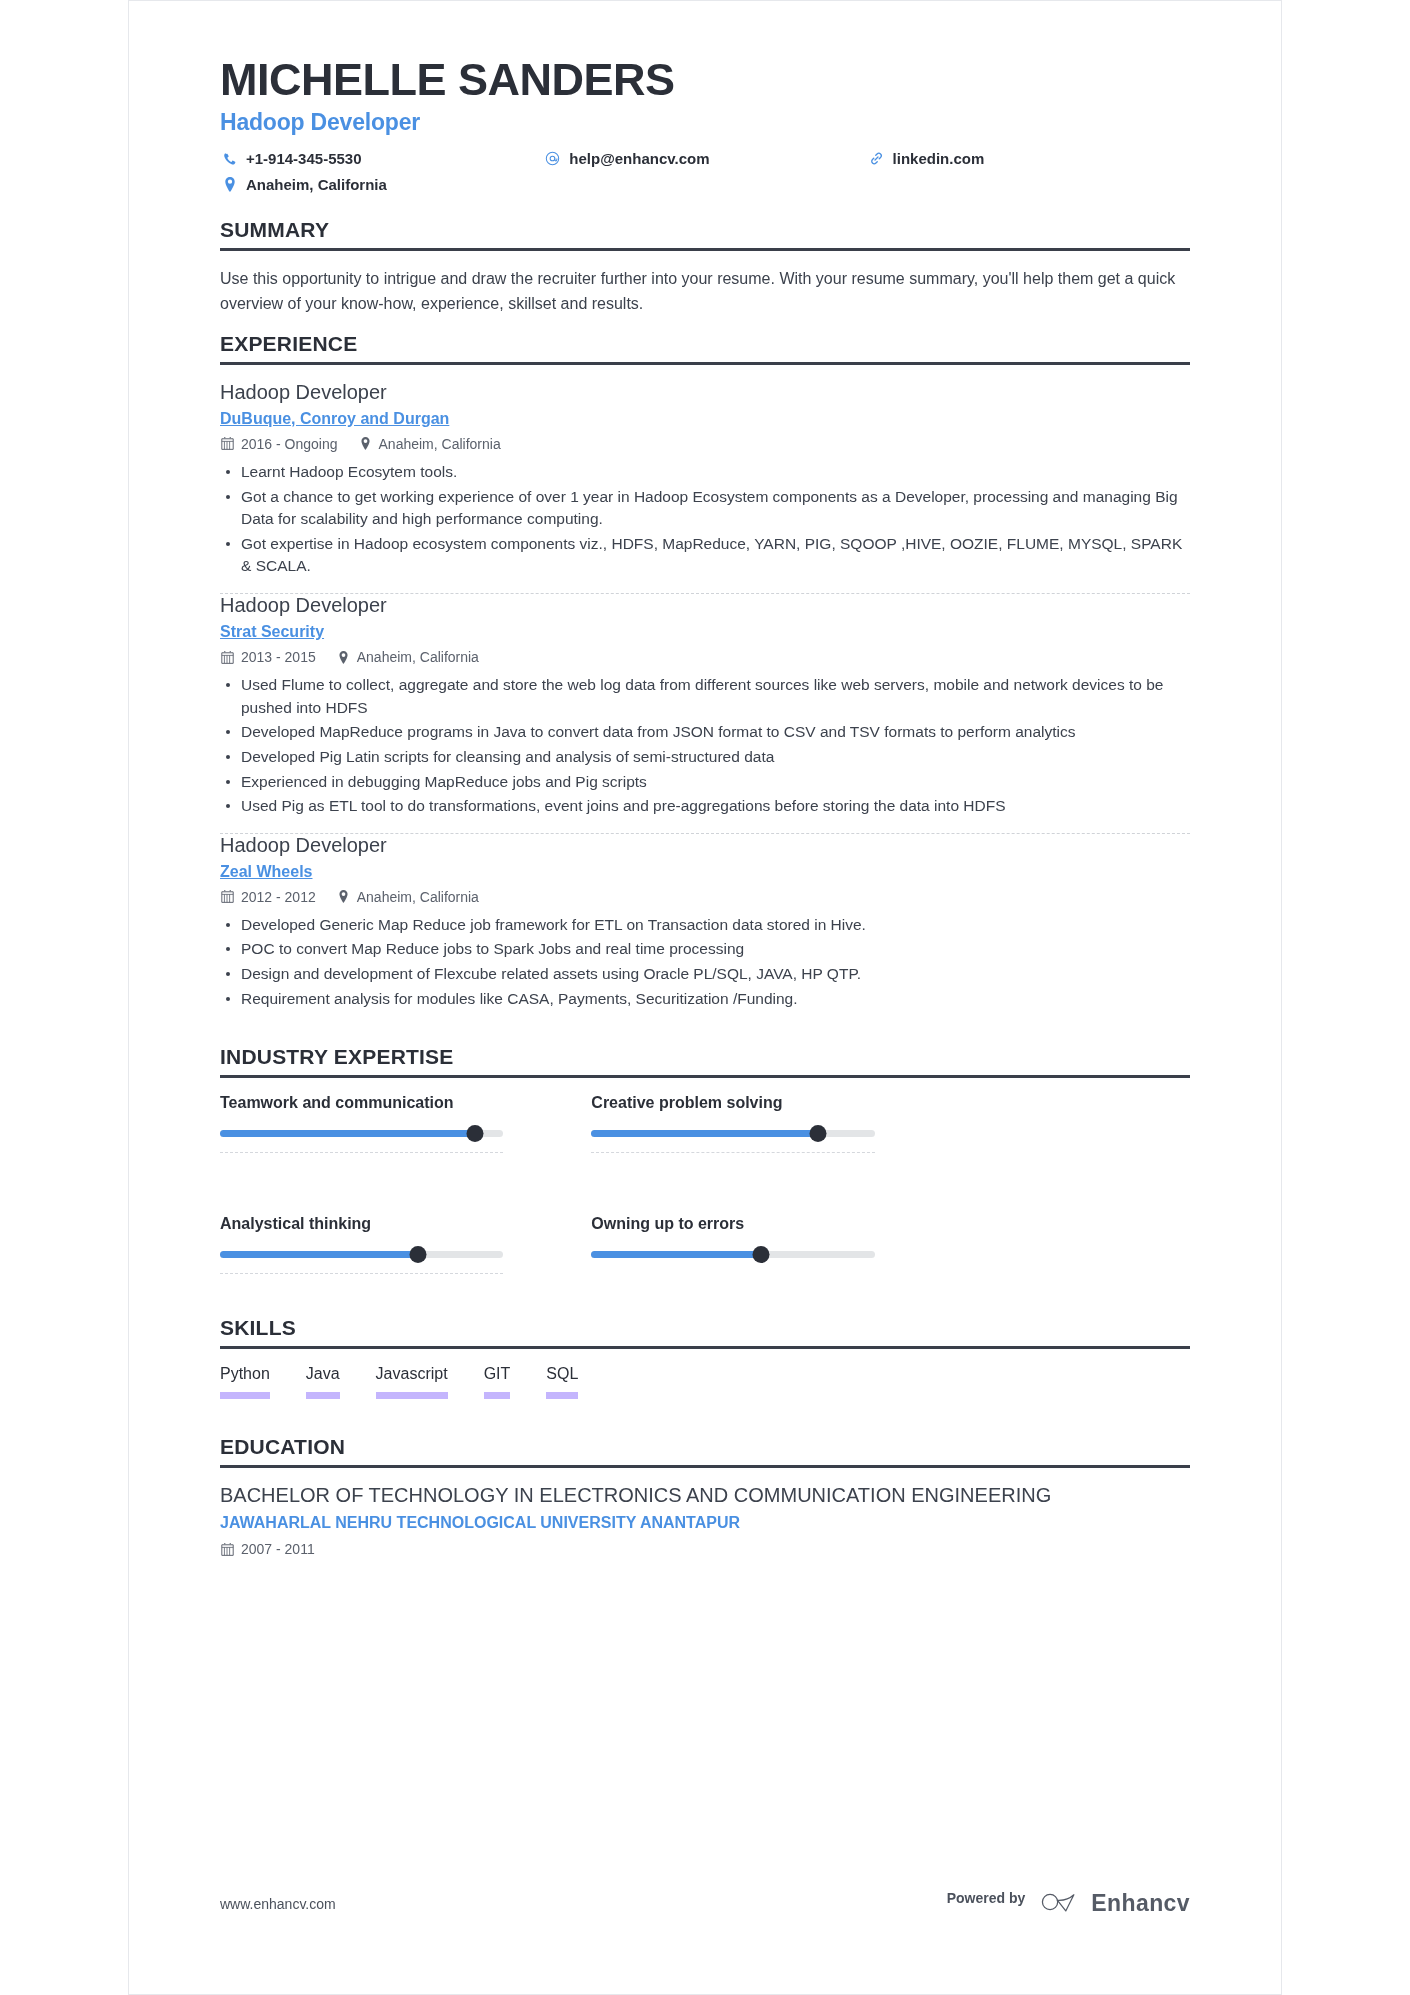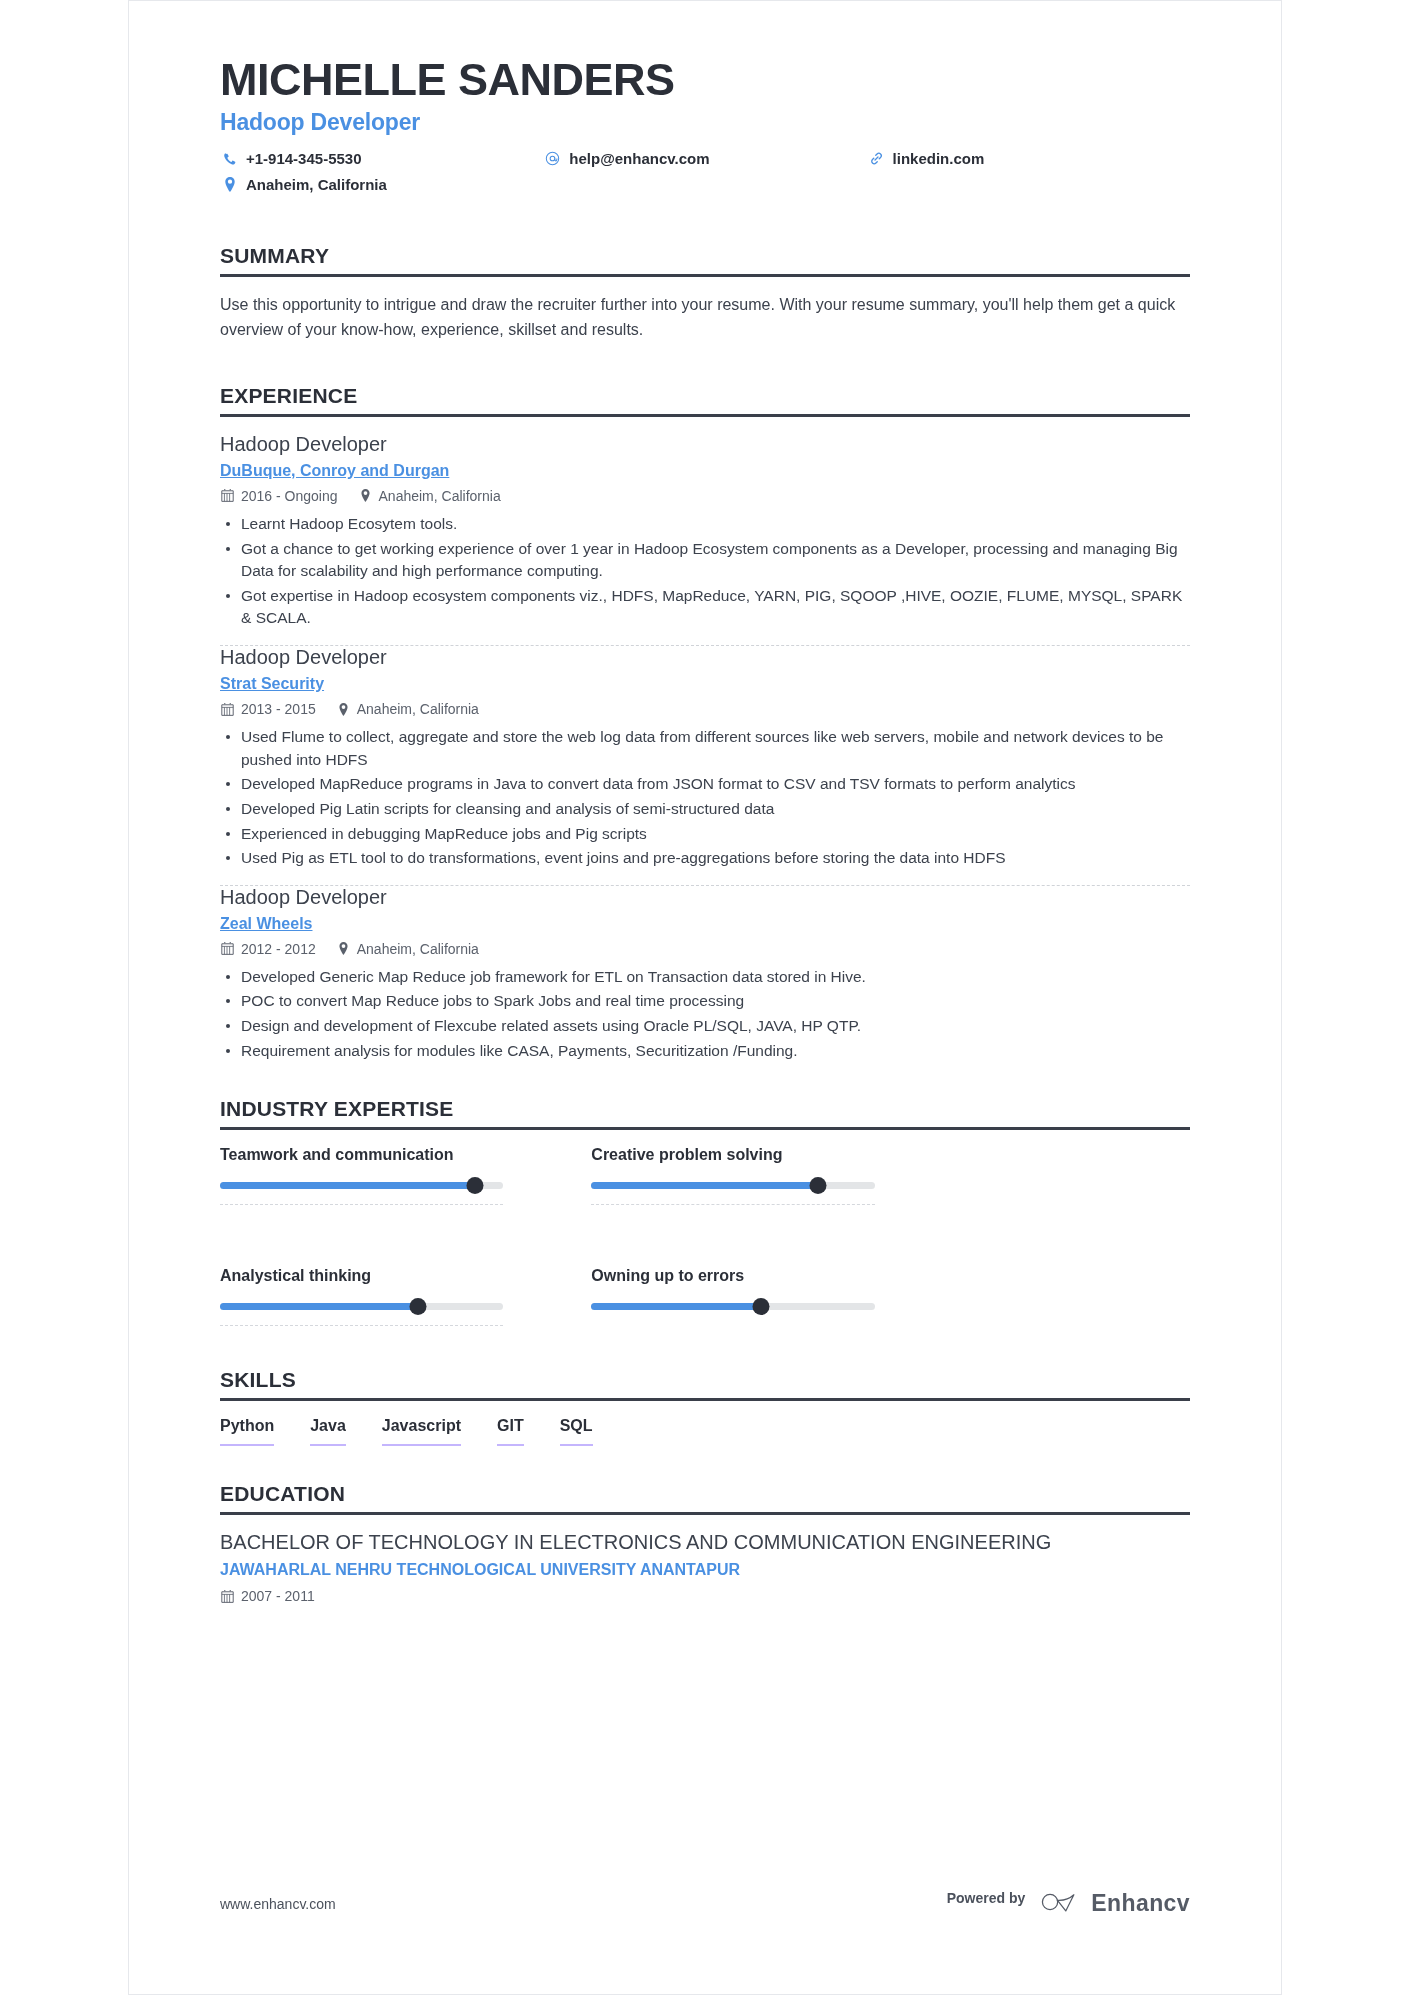--- a/index.html
+++ b/index.html
@@ -87,21 +87,21 @@
     justify-content: center;
     width: 19px;
     height: 17px;
     margin-right: 7px;
     color: #4a90e2;
     flex: none;
   }
   .contact-item .ci svg { display: block; }
 
   
-  .section { margin-top: 42px; }
+  .section { margin-top: 16px; }
   .section-head {
     font-size: 21px;
     font-weight: bold;
     letter-spacing: 0.2px;
     color: #2b2f38;
     padding-bottom: 6px;
     text-transform: uppercase;
   }
   .section-rule {
     height: 3px;
@@ -240,25 +240,25 @@
   }
 
   
   .skills-row {
     display: flex;
     flex-wrap: wrap;
     align-items: flex-start;
   }
   .skill-chip {
     font-size: 16px;
-    font-weight: bold;
+    font-weight: normal;
     color: #2b2f38;
     padding: 0 0 9px 0;
     margin-right: 36px;
-    border-bottom: 2px solid #c4b5fd;
+    border-bottom: 7px solid #c4b5fd;
     white-space: nowrap;
   }
 
   
   .edu-degree {
     font-size: 20px;
     color: #3c424d;
     font-weight: normal;
     margin-bottom: 7px;
     text-transform: uppercase;

